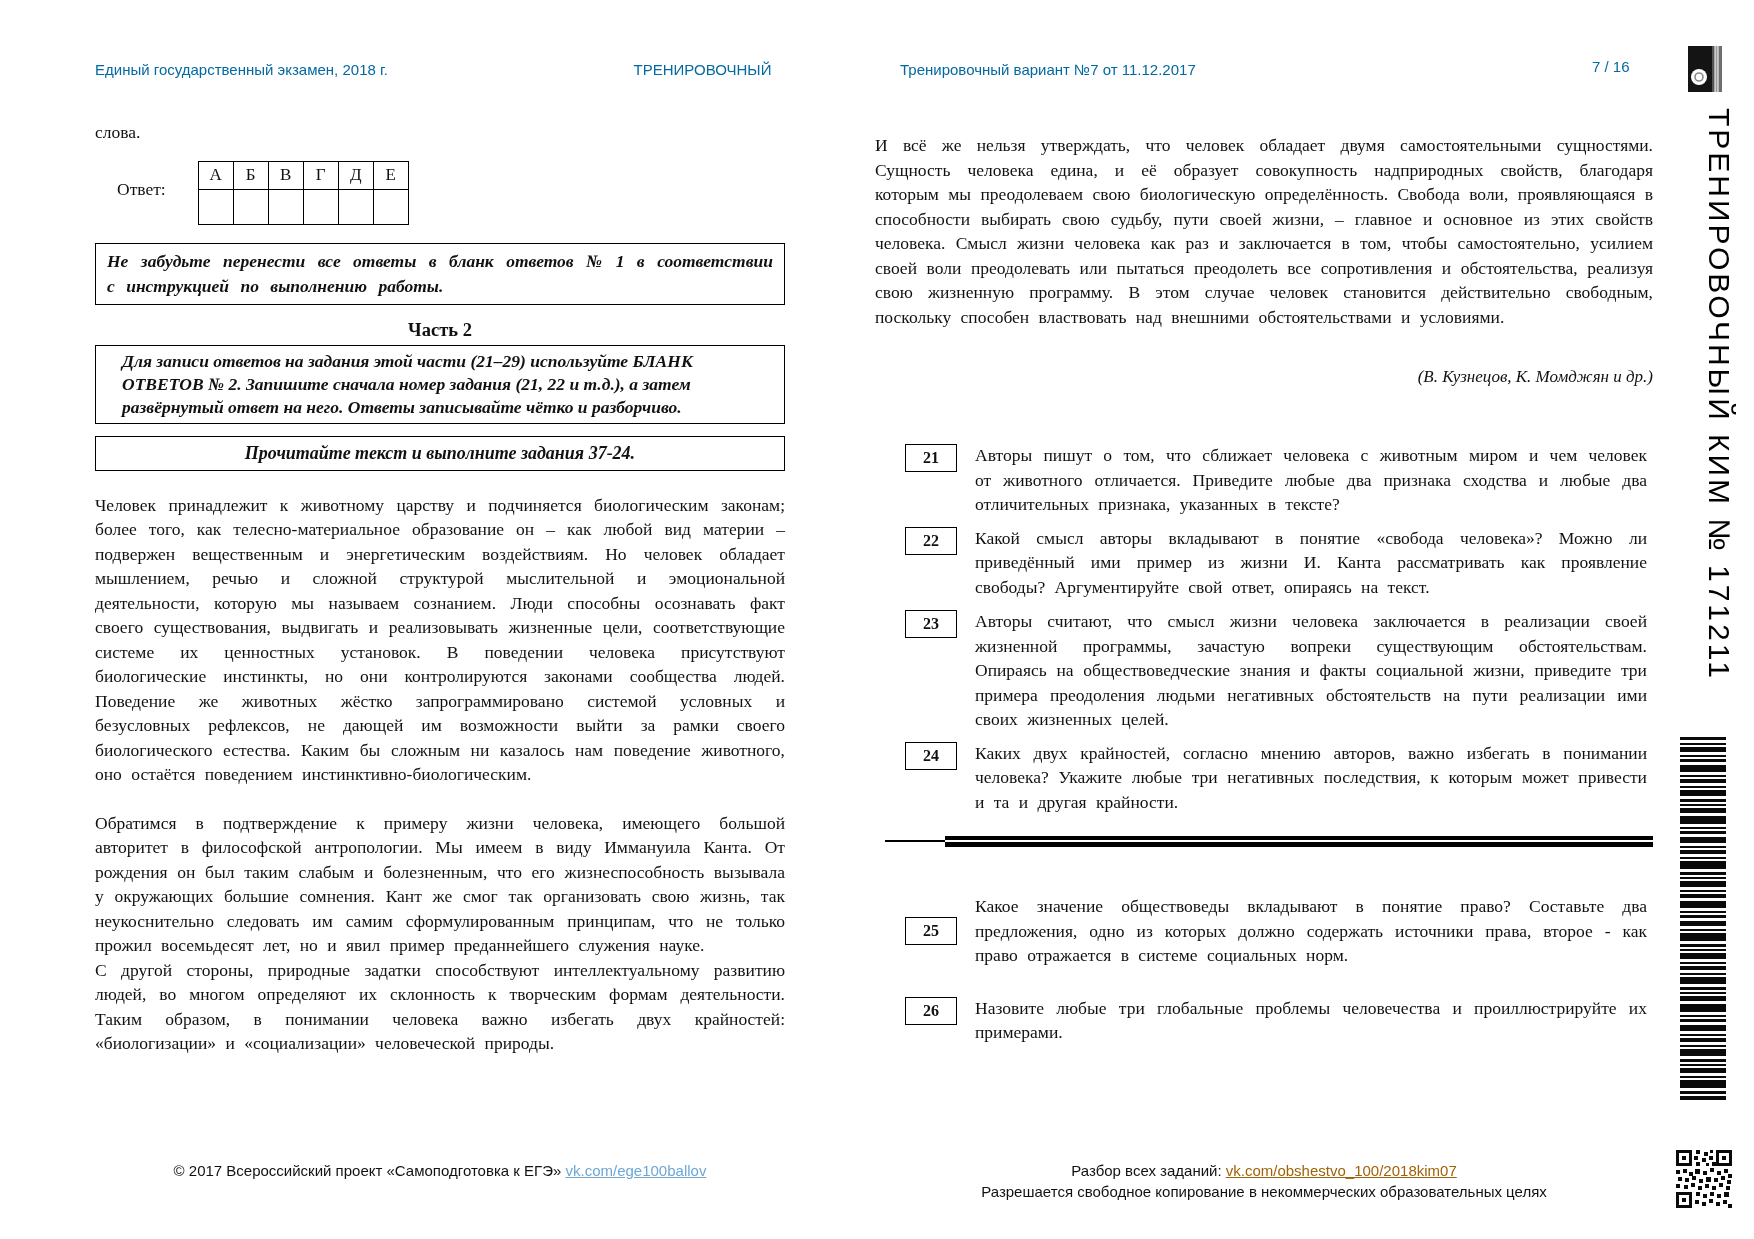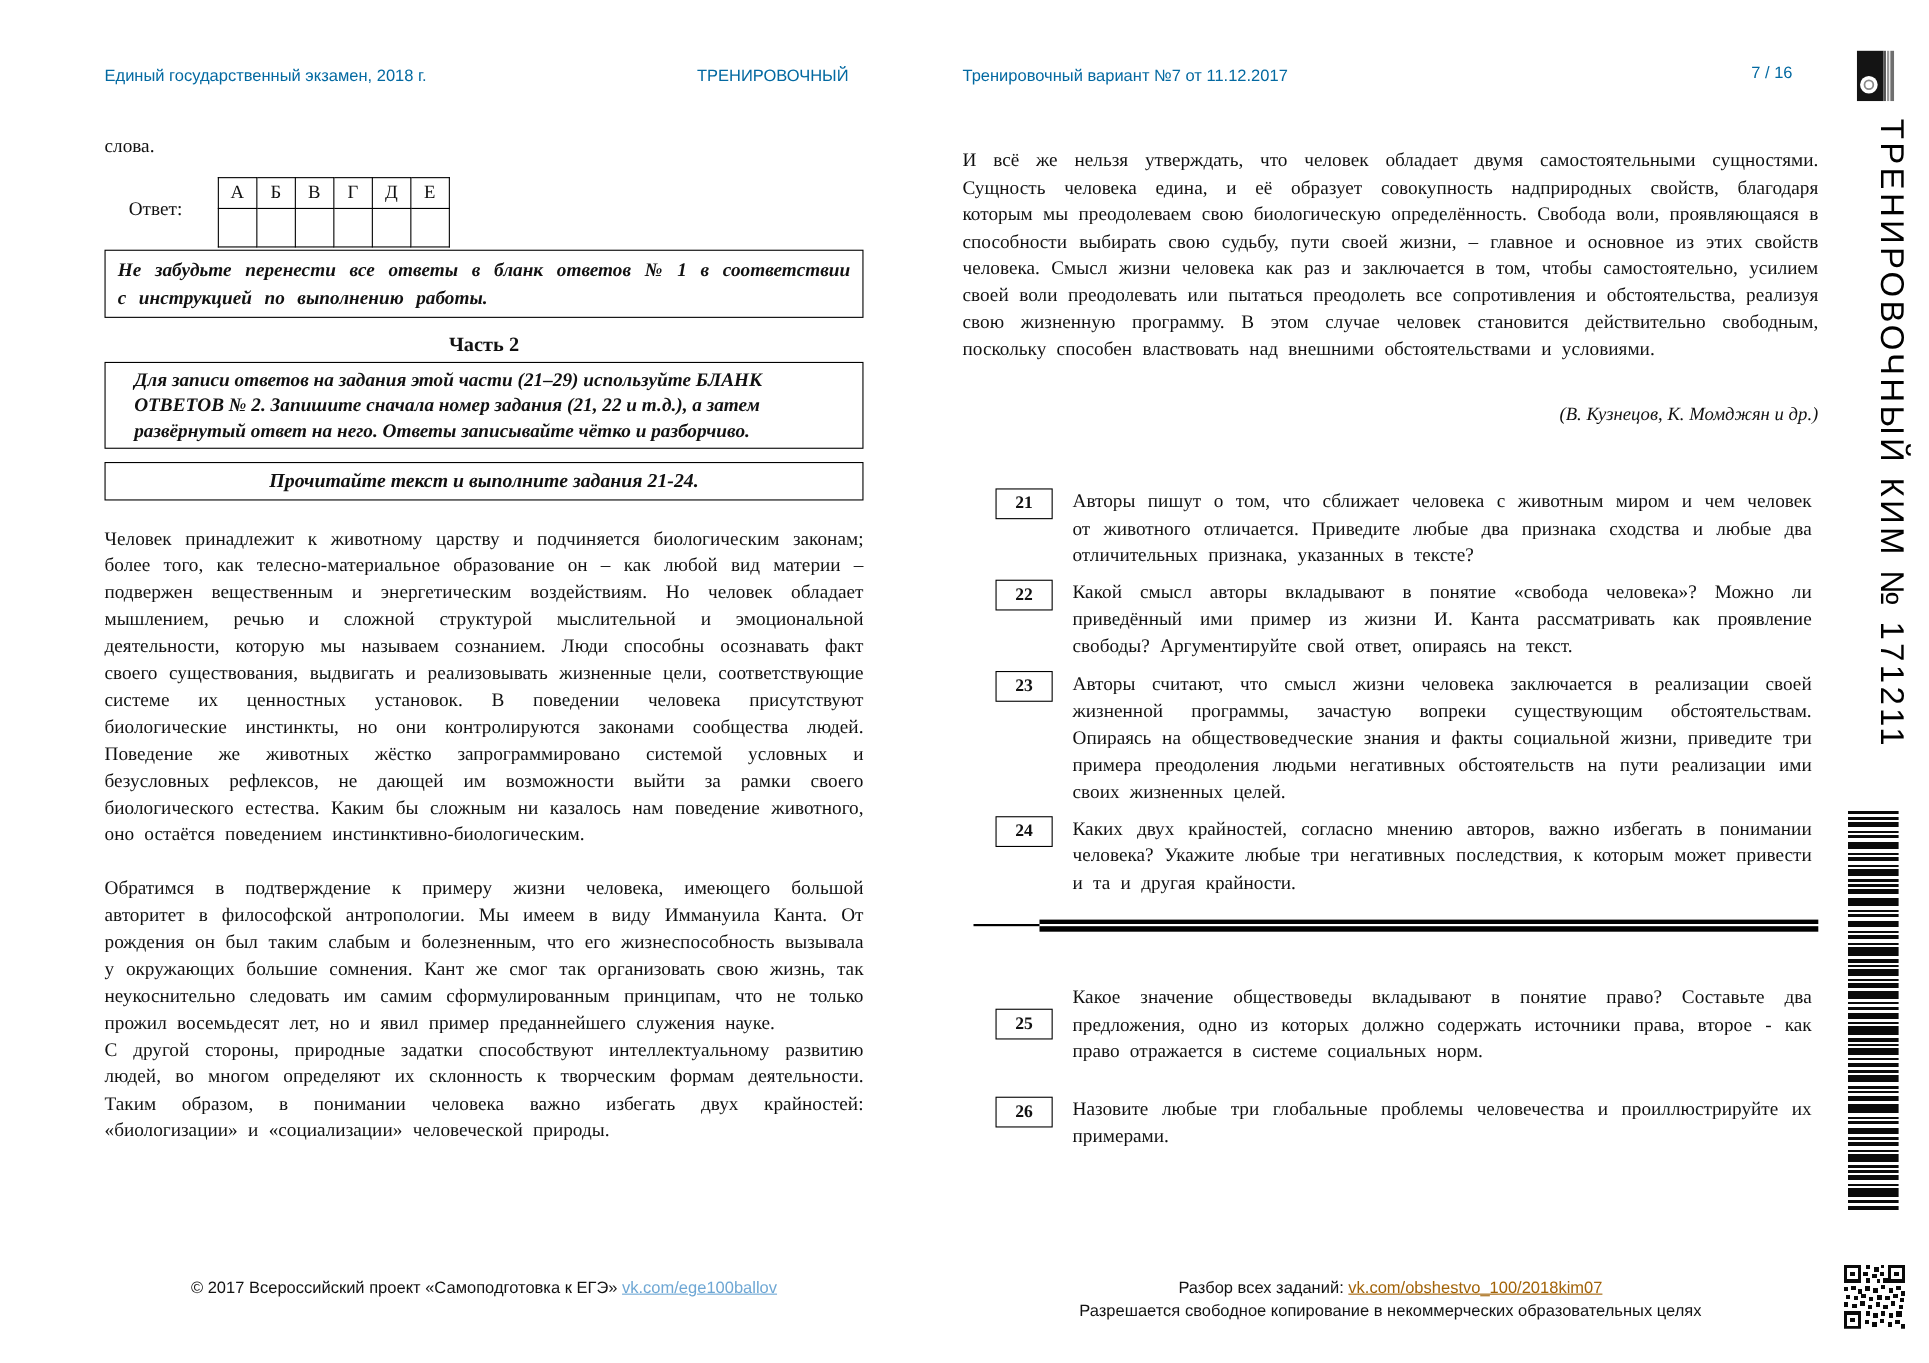--- a/index.html
+++ b/index.html
@@ -61,21 +61,21 @@
     transform:rotate(90deg);transform-origin:0 0;
     font-family:"Liberation Sans","DejaVu Sans",sans-serif;
     font-size:30px;letter-spacing:3px;white-space:nowrap;color:#000;
   }
 </style>
 </head>
 <body>
 
 <div class="abs hdr sans" style="left:95px;top:61px;">Единый государственный экзамен, 2018 г.</div>
 <div class="abs hdr sans" style="left:560px;top:61px;width:285px;text-align:center;">ТРЕНИРОВОЧНЫЙ</div>
-<div class="abs hdr sans" style="left:875px;top:61px;text-align:center;">Тренировочный вариант №7 от 11.12.2017</div>
+<div class="abs hdr sans" style="left:900px;top:61px;text-align:center;">Тренировочный вариант №7 от 11.12.2017</div>
 <div class="abs hdr sans" style="left:1592px;top:58px;">7 / 16</div>
 
 <div class="abs col-left">
   <div class="lead-word">слова.</div>
 
   <div class="answer-row">
     <div class="answer-label">Ответ:</div>
     <table class="ans">
       <tbody>
       <tr>
@@ -91,27 +91,27 @@
         <td></td>
         <td></td>
         <td></td>
         <td></td>
         <td></td>
       </tr>
       </tbody>
     </table>
   </div>
 
-  <div class="note-box note-justify" style="margin-top:2px;">Не забудьте перенести все ответы в бланк ответов № 1 в соответствии с инструкцией по выполнению работы.</div>
+  <div class="note-box note-justify" style="margin-top:18px;">Не забудьте перенести все ответы в бланк ответов № 1 в соответствии с инструкцией по выполнению работы.</div>
 
   <div class="part-title">Часть 2</div>
 
   <div class="note-box note-left" style="margin-top:4px;">Для записи ответов на задания этой части (21–29) используйте БЛАНК ОТВЕТОВ № 2. Запишите сначала номер задания (21, 22 и т.д.), а затем развёрнутый ответ на него. Ответы записывайте чётко и разборчиво.</div>
 
-  <div class="note-box note-center" style="margin-top:12px;">Прочитайте текст и выполните задания 21-24.</div>
+  <div class="note-box note-center" style="margin-top:12px;">Прочитайте текст и выполните задания 37-24.</div>
 
   <p class="para" style="margin-top:22px;">Человек принадлежит к животному царству и подчиняется биологическим законам; более того, как телесно-материальное образование он – как любой вид материи – подвержен вещественным и энергетическим воздействиям. Но человек обладает мышлением, речью и сложной структурой мыслительной и эмоциональной деятельности, которую мы называем сознанием. Люди способны осознавать факт своего существования, выдвигать и реализовывать жизненные цели, соответствующие системе их ценностных установок. В поведении человека присутствуют биологические инстинкты, но они контролируются законами сообщества людей. Поведение же животных жёстко запрограммировано системой условных и безусловных рефлексов, не дающей им возможности выйти за рамки своего биологического естества. Каким бы сложным ни казалось нам поведение животного, оно остаётся поведением инстинктивно-биологическим.</p>
   <p class="para" style="margin-top:24px;">Обратимся в подтверждение к примеру жизни человека, имеющего большой авторитет в философской антропологии. Мы имеем в виду Иммануила Канта. От рождения он был таким слабым и болезненным, что его жизнеспособность вызывала у окружающих большие сомнения. Кант же смог так организовать свою жизнь, так неукоснительно следовать им самим сформулированным принципам, что не только прожил восемьдесят лет, но и явил пример преданнейшего служения науке.</p>
   <p class="para" style="margin-top:0;">С другой стороны, природные задатки способствуют интеллектуальному развитию людей, во многом определяют их склонность к творческим формам деятельности. Таким образом, в понимании человека важно избегать двух крайностей: «биологизации» и «социализации» человеческой природы.</p>
 </div>
 
 <div class="abs col-right">
   <p class="para">И всё же нельзя утверждать, что человек обладает двумя самостоятельными сущностями. Сущность человека едина, и её образует совокупность надприродных свойств, благодаря которым мы преодолеваем свою биологическую определённость. Свобода воли, проявляющаяся в способности выбирать свою судьбу, пути своей жизни, – главное и основное из этих свойств человека. Смысл жизни человека как раз и заключается в том, чтобы самостоятельно, усилием своей воли преодолевать или пытаться преодолеть все сопротивления и обстоятельства, реализуя свою жизненную программу. В этом случае человек становится действительно свободным, поскольку способен властвовать над внешними обстоятельствами и условиями.</p>
 
   <div class="attribution">(В. Кузнецов, К. Момджян и др.)</div>

